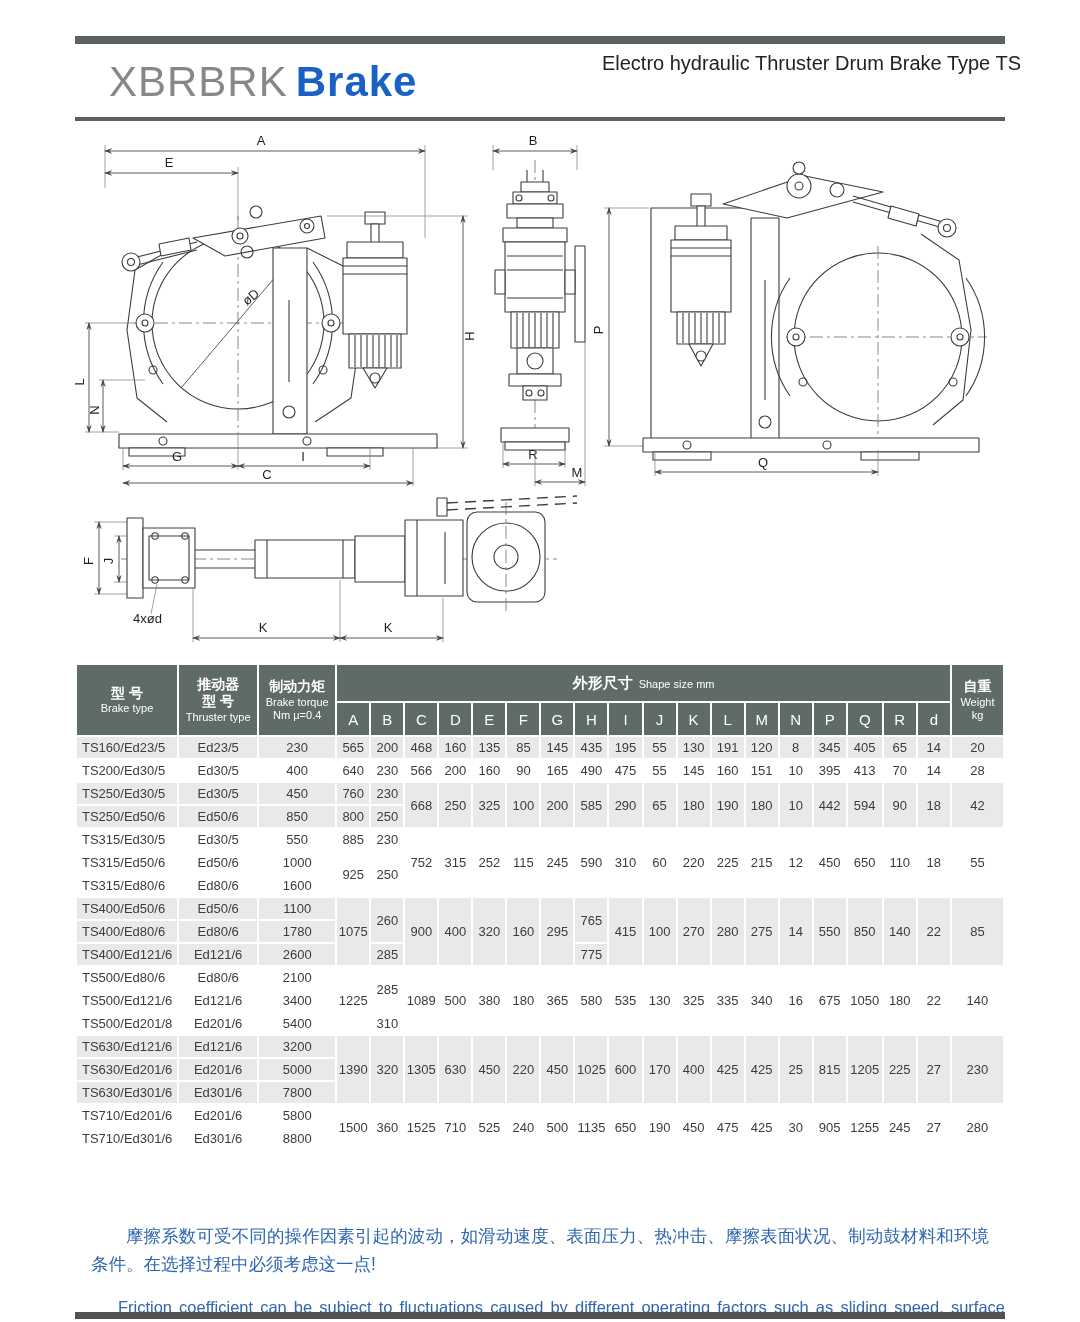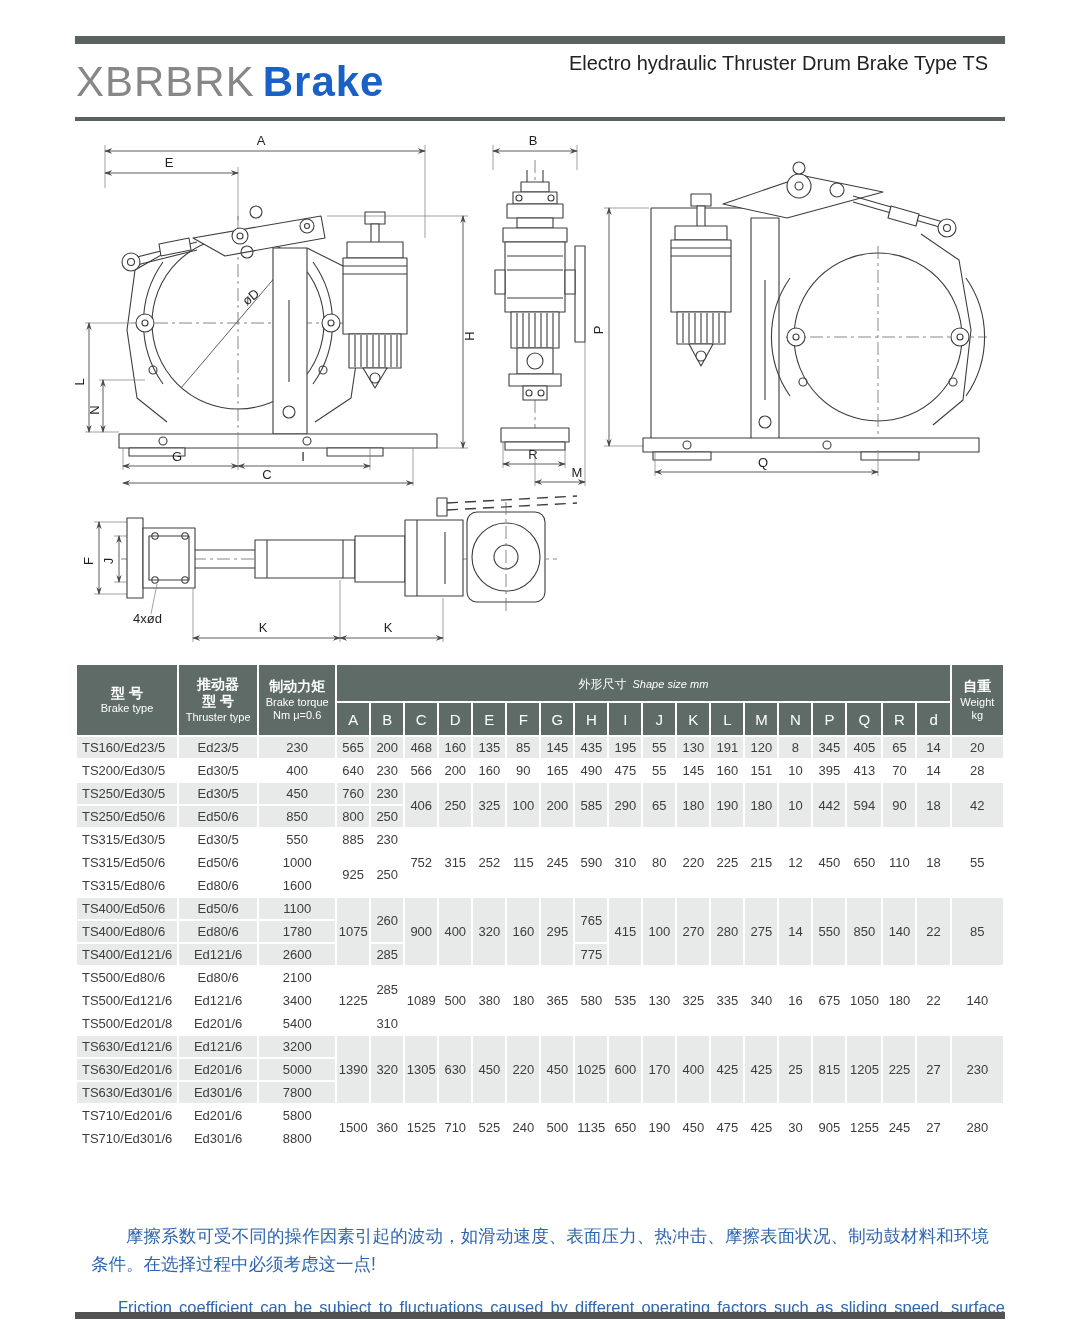--- a/index.html
+++ b/index.html
@@ -4,21 +4,21 @@
 <style>
   * { box-sizing: border-box; }
   html,body { margin:0; padding:0; background:#ffffff; }
   body { width:1080px; height:1322px; font-family:"Liberation Sans","DejaVu Sans",sans-serif; color:#3c3c3c; }
   .page { position:relative; width:1080px; height:1322px; background:#fff; overflow:hidden; }
 
   .bar-top { position:absolute; left:75px; top:36px; width:930px; height:8px; background:#5b615e; }
   .rule    { position:absolute; left:75px; top:117px; width:930px; height:4px; background:#5b615e; }
   .bar-bottom { position:absolute; left:75px; top:1312px; width:930px; height:7px; background:#4f5452; }
 
-  .masthead { position:absolute; left:58px; top:50px; width:930px; display:flex; justify-content:space-between; align-items:flex-start; }
+  .masthead { position:absolute; left:91px; top:50px; width:930px; display:flex; justify-content:space-between; align-items:flex-start; }
   .logo { font-size:42px; letter-spacing:1px; padding-left:18px; padding-top:8px; }
   .logo-gray { color:#878787; font-weight:400; }
   .logo-blue { color:#1961c4; font-weight:700; margin-left:8px; }
   .titles { text-align:right; }
   .title-cn { font-size:31px; font-weight:800; color:#1a1a1a; letter-spacing:1px; line-height:1.1; }
   .title-en { font-size:20px; color:#222; margin-top:2px;text-align:right; }
 
   .drawings { position:absolute; left:75px; top:128px; width:930px; height:532px; }
   .drawings svg { position:absolute; overflow:visible; }
   .ln  { fill:none; stroke:#3d3d3d; stroke-width:1.1; stroke-linejoin:round; }
@@ -28,22 +28,22 @@
   .ext { stroke:#7a7a7a; stroke-width:0.7; }
   .cl  { stroke:#6b6b6b; stroke-width:0.8; stroke-dasharray:13 4 3 4; fill:none; }
   .dsh { stroke:#3d3d3d; stroke-width:1.4; stroke-dasharray:11 7; fill:none; }
   .dlb { font-size:13px; fill:#1f1f1f; font-family:"Liberation Sans","DejaVu Sans",sans-serif; }
 
   table.spec { position:absolute; left:75px; top:663px; width:930px; border-collapse:collapse; table-layout:fixed; }
   table.spec th, table.spec td { border:2px solid #ffffff; text-align:center; vertical-align:middle; }
   thead th { background:#5e6b66; color:#ffffff; font-weight:400; padding:2px 0; }
   thead .cn { font-size:14px; font-weight:700; line-height:1.25; }
   thead .en { font-size:11px; line-height:1.2; }
-  thead .cn-inline { font-size:12px; font-weight:400; }
-  thead .en-inline { font-size:11px; margin-left:6px;font-style:italic; }
+  thead .cn-inline { font-size:15px; font-weight:700; }
+  thead .en-inline { font-size:11px; margin-left:6px; }
   thead tr.dim-row th { font-size:15px; height:34px; padding:0; }
   thead tr:first-child th { height:38px; }
   tbody td { font-size:13px; color:#3c3c3c; height:23px; padding:1px 0; background:#ffffff; }
   tbody tr.shade td { background:#e8eaea; }
   tbody td.left { text-align:left; padding-left:5px; }
 
   .notes { position:absolute; left:75px; top:1206px; width:930px; color:#2e66b0; }
   .note-cn { margin:16px; font-size:17.5px; line-height:1.62; text-indent:2em; text-align:justify; }
   .note-en { margin:2px 0 0 0; font-size:16.5px; line-height:1.55; text-indent:2.6em; text-align:justify; }
 </style>
@@ -358,21 +358,21 @@
           <div class="en">Brake type</div>
         </th>
         <th rowspan="2">
           <div class="cn">推动器</div>
           <div class="cn">型  号</div>
           <div class="en">Thruster type</div>
         </th>
         <th rowspan="2">
           <div class="cn">制动力矩</div>
           <div class="en">Brake torque</div>
-          <div class="en">Nm μ=0.6</div>
+          <div class="en">Nm μ=0.4</div>
         </th>
         <th colspan="18">
           <span class="cn-inline">外形尺寸</span><span class="en-inline">Shape size mm</span>
         </th>
         <th rowspan="2">
           <div class="cn">自重</div>
           <div class="en">Weight</div>
           <div class="en">kg</div>
         </th>
       </tr>
@@ -445,21 +445,21 @@
           <td>70</td>
           <td>14</td>
           <td>28</td>
         </tr>
         <tr class="shade">
           <td class="left">TS250/Ed30/5</td>
           <td>Ed30/5</td>
           <td>450</td>
           <td>760</td>
           <td>230</td>
-          <td rowspan="2">406</td>
+          <td rowspan="2">668</td>
           <td rowspan="2">250</td>
           <td rowspan="2">325</td>
           <td rowspan="2">100</td>
           <td rowspan="2">200</td>
           <td rowspan="2">585</td>
           <td rowspan="2">290</td>
           <td rowspan="2">65</td>
           <td rowspan="2">180</td>
           <td rowspan="2">190</td>
           <td rowspan="2">180</td>
@@ -483,21 +483,21 @@
           <td>550</td>
           <td>885</td>
           <td>230</td>
           <td rowspan="3">752</td>
           <td rowspan="3">315</td>
           <td rowspan="3">252</td>
           <td rowspan="3">115</td>
           <td rowspan="3">245</td>
           <td rowspan="3">590</td>
           <td rowspan="3">310</td>
-          <td rowspan="3">80</td>
+          <td rowspan="3">60</td>
           <td rowspan="3">220</td>
           <td rowspan="3">225</td>
           <td rowspan="3">215</td>
           <td rowspan="3">12</td>
           <td rowspan="3">450</td>
           <td rowspan="3">650</td>
           <td rowspan="3">110</td>
           <td rowspan="3">18</td>
           <td rowspan="3">55</td>
         </tr>

